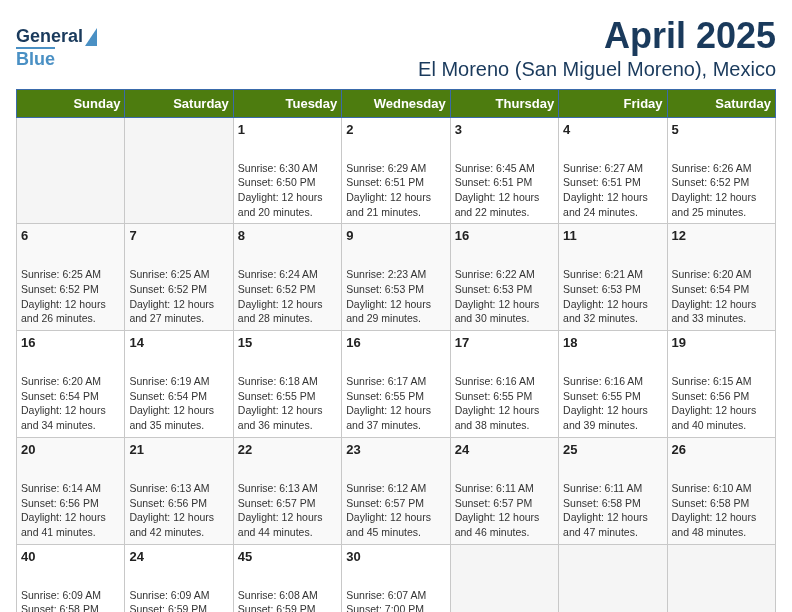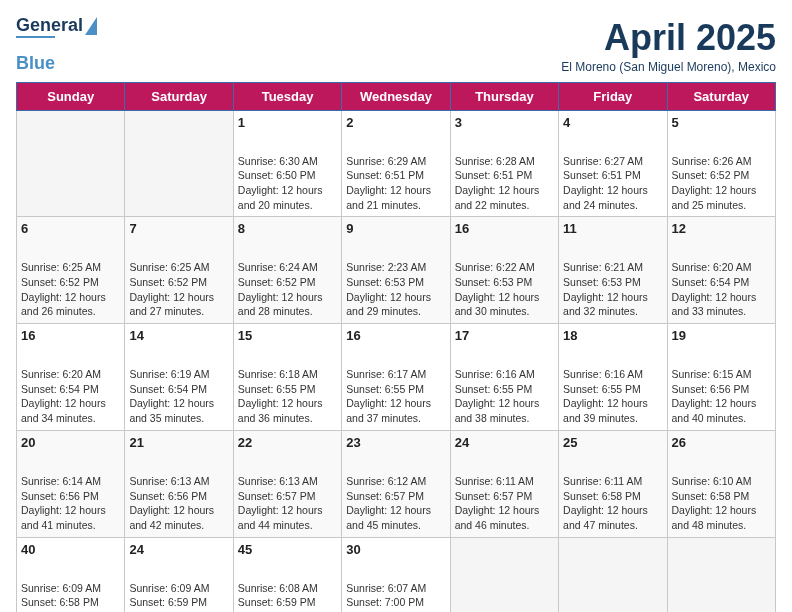--- a/index.html
+++ b/index.html
@@ -6,21 +6,21 @@
     body {
       font-family: Arial, sans-serif;
       background: #fff;
       width: 792px;
       min-height: 612px;
       padding: 16px;
     }
     .header-area {
       display: flex;
       justify-content: space-between;
-      align-items: flex-end;
+      align-items: center;
       margin-bottom: 8px;
     }
     .logo {
       display: flex;
       flex-direction: column;
       align-items: flex-start;
     }
     .logo-text {
       font-size: 18px;
       font-weight: bold;
@@ -43,34 +43,34 @@
     .title-area {
       text-align: right;
     }
     .calendar-title {
       font-size: 36px;
       font-weight: bold;
       color: #1a3a5c;
       line-height: 1.1;
     }
     .calendar-subtitle {
-      font-size: 12px;
+      font-size: 20px;
       color: #1a3a5c;
       margin-top: 2px;
     }
     table {
       width: 100%;
       border-collapse: collapse;
       font-size: 11px;
     }
     thead tr th {
-      background-color: #be185d;
+      background-color: #4d7c0f;
       color: #fff;
       padding: 6px 4px;
-      text-align: center;
+      text-align: right;
       font-size: 13px;
       border: 1px solid #3a6aaa;
     }
     tbody tr td {
       border: 1px solid #c8c8c8;
       vertical-align: top;
       padding: 4px;
       width: 108px;
       min-height: 70px;
       height: 80px;
@@ -99,21 +99,21 @@
 </head>
 <body>
 
 <div class="header-area">
   <div class="logo">
     <div class="logo-line">
       <span class="logo-text">General</span>
       <span class="logo-triangle"></span>
     </div>
     <div class="logo-line">
-      <span class="logo-text" style="color:#4a90c4; border-top: 2px solid #4a90c4; padding-top:16px;">Blue</span>
+      <span class="logo-text" style="color:#4a90c4; border-top: 2px solid #4a90c4; padding-top:1px;">Blue</span>
     </div>
   </div>
   <div class="title-area">
     <div class="calendar-title">April 2025</div>
     <div class="calendar-subtitle">El Moreno (San Miguel Moreno), Mexico</div>
   </div>
 </div>
 
 <table>
   <thead>
@@ -138,21 +138,21 @@
 Daylight: 12 hours and 20 minutes.</div>
         </td>
         <td>
           <span class="day-number">2</span>
           <div class="day-info">Sunrise: 6:29 AM
 Sunset: 6:51 PM
 Daylight: 12 hours and 21 minutes.</div>
         </td>
         <td>
           <span class="day-number">3</span>
-          <div class="day-info">Sunrise: 6:28 AM
+          <div class="day-info">Sunrise: 6:45 AM
 Sunset: 6:51 PM
 Daylight: 12 hours and 22 minutes.</div>
         </td>
         <td>
           <span class="day-number">4</span>
           <div class="day-info">Sunrise: 6:27 AM
 Sunset: 6:51 PM
 Daylight: 12 hours and 24 minutes.</div>
         </td>
         <td>

